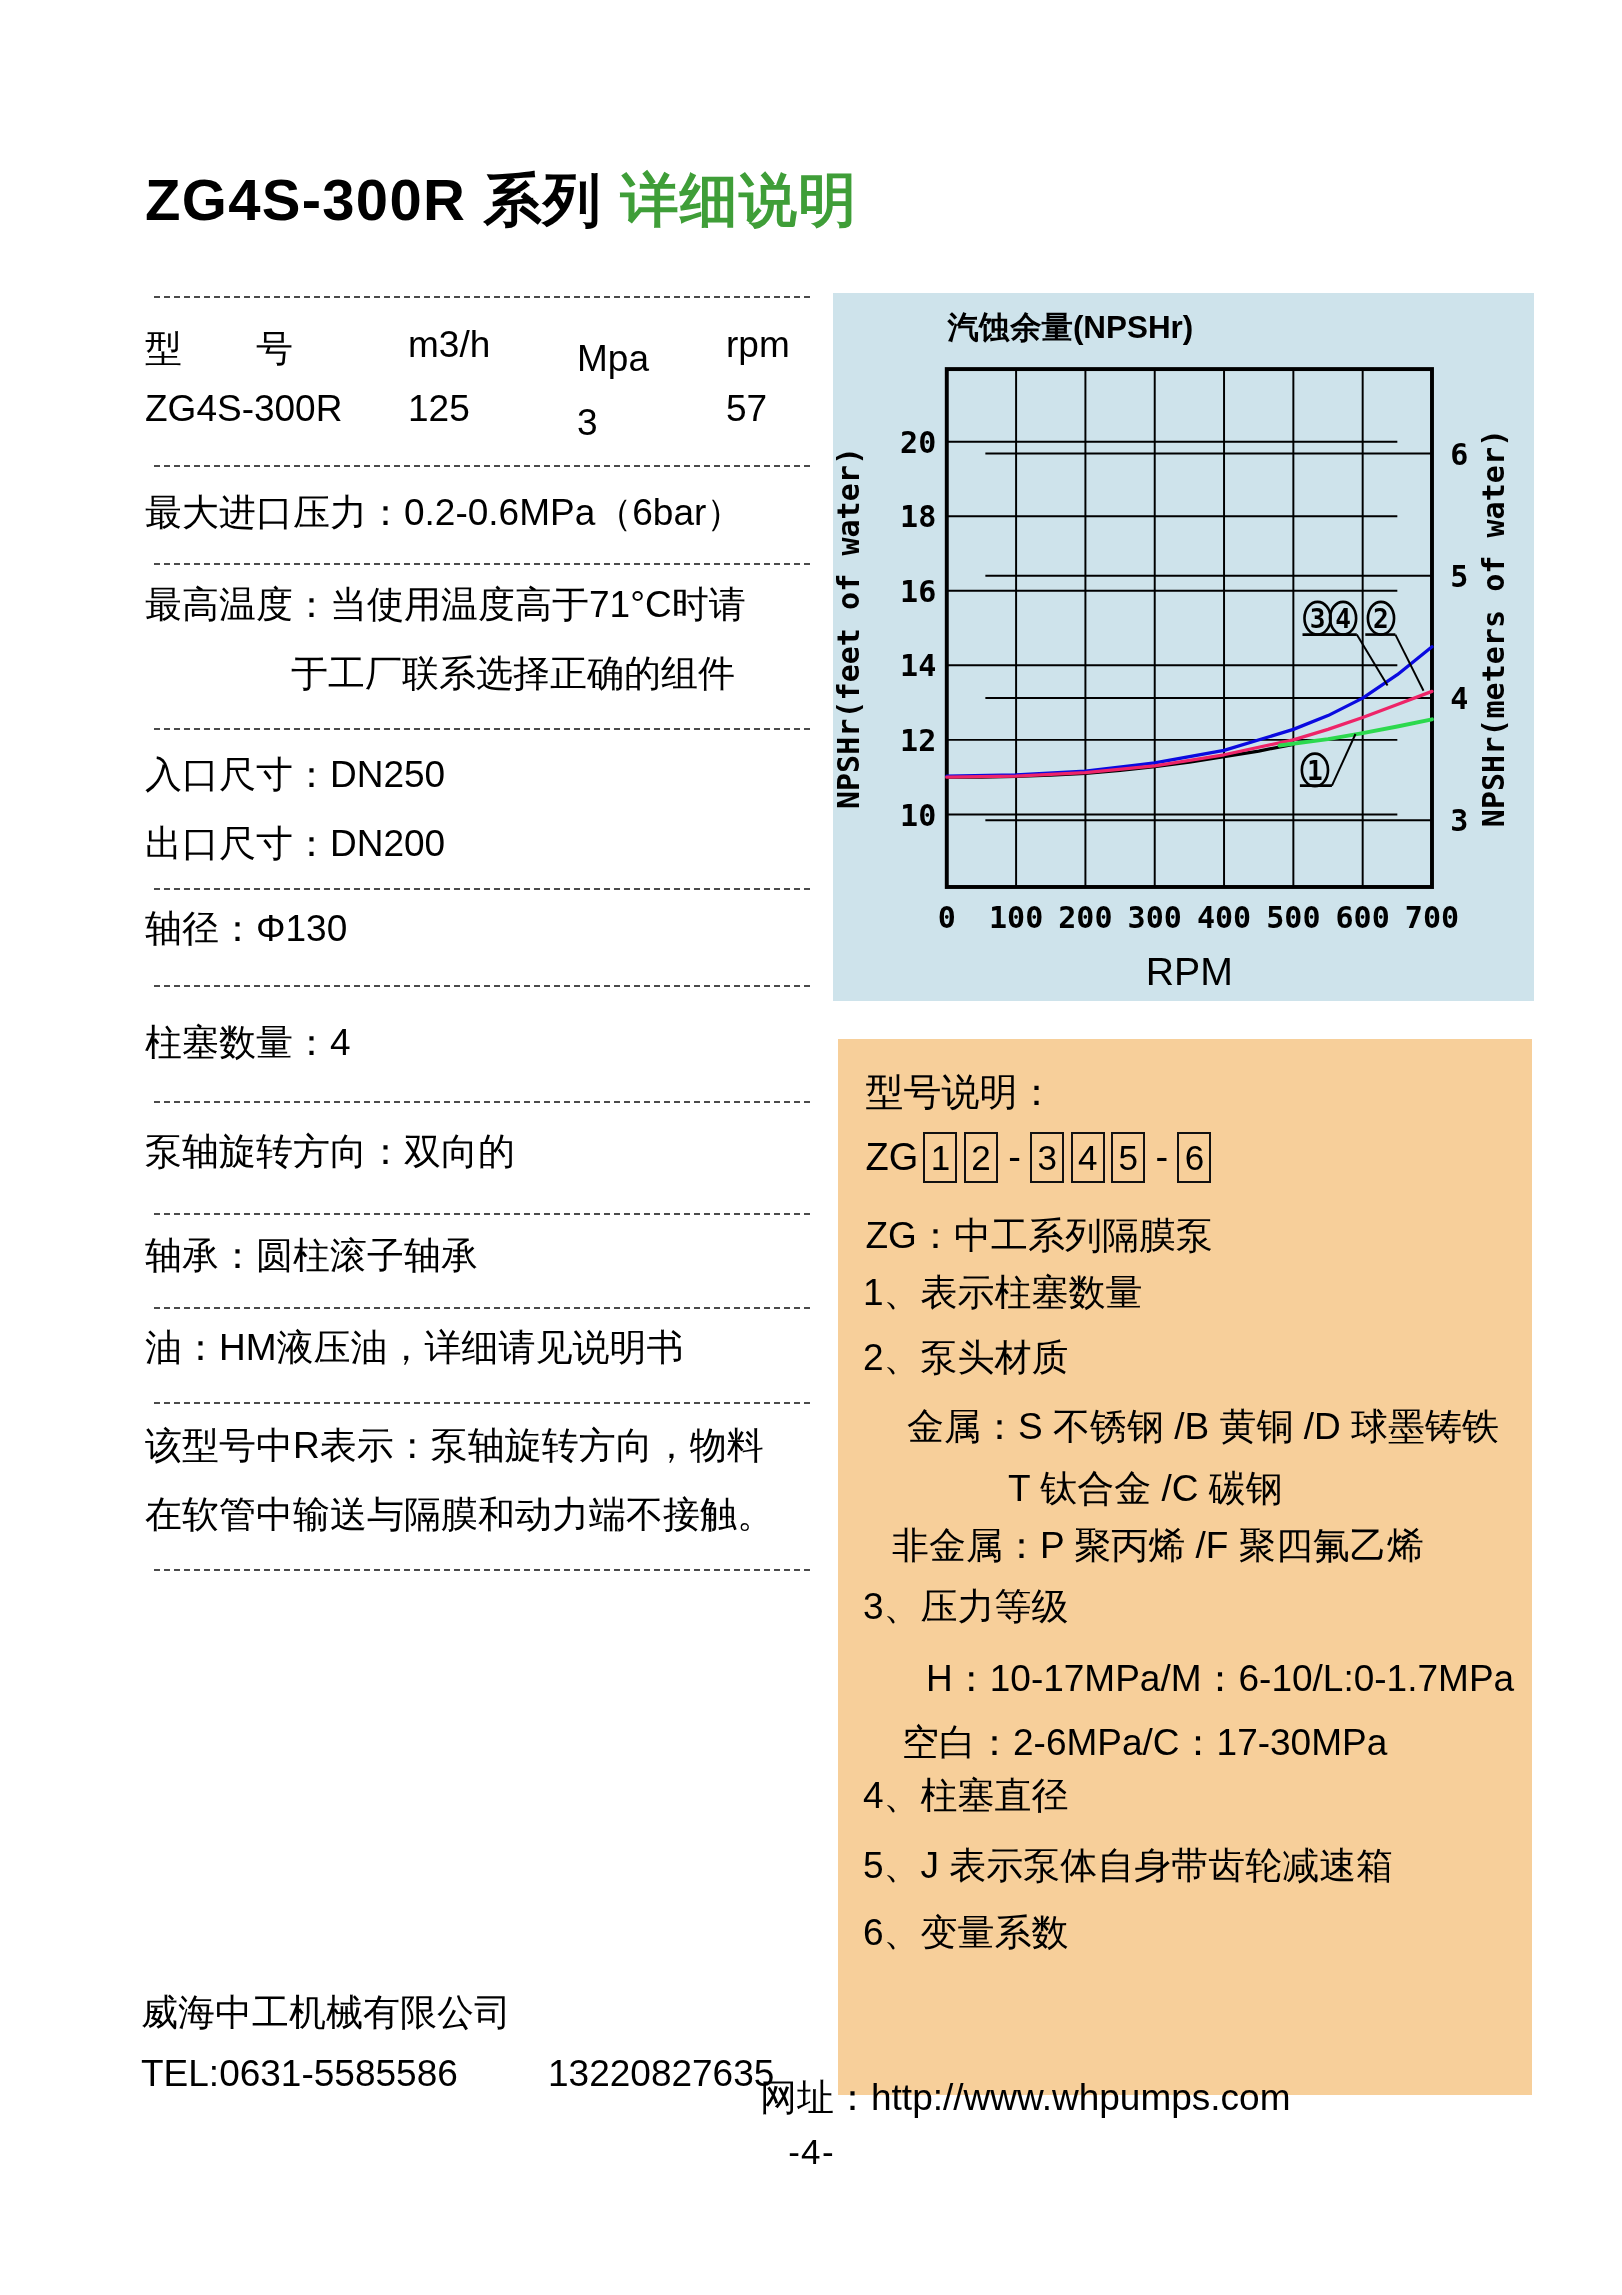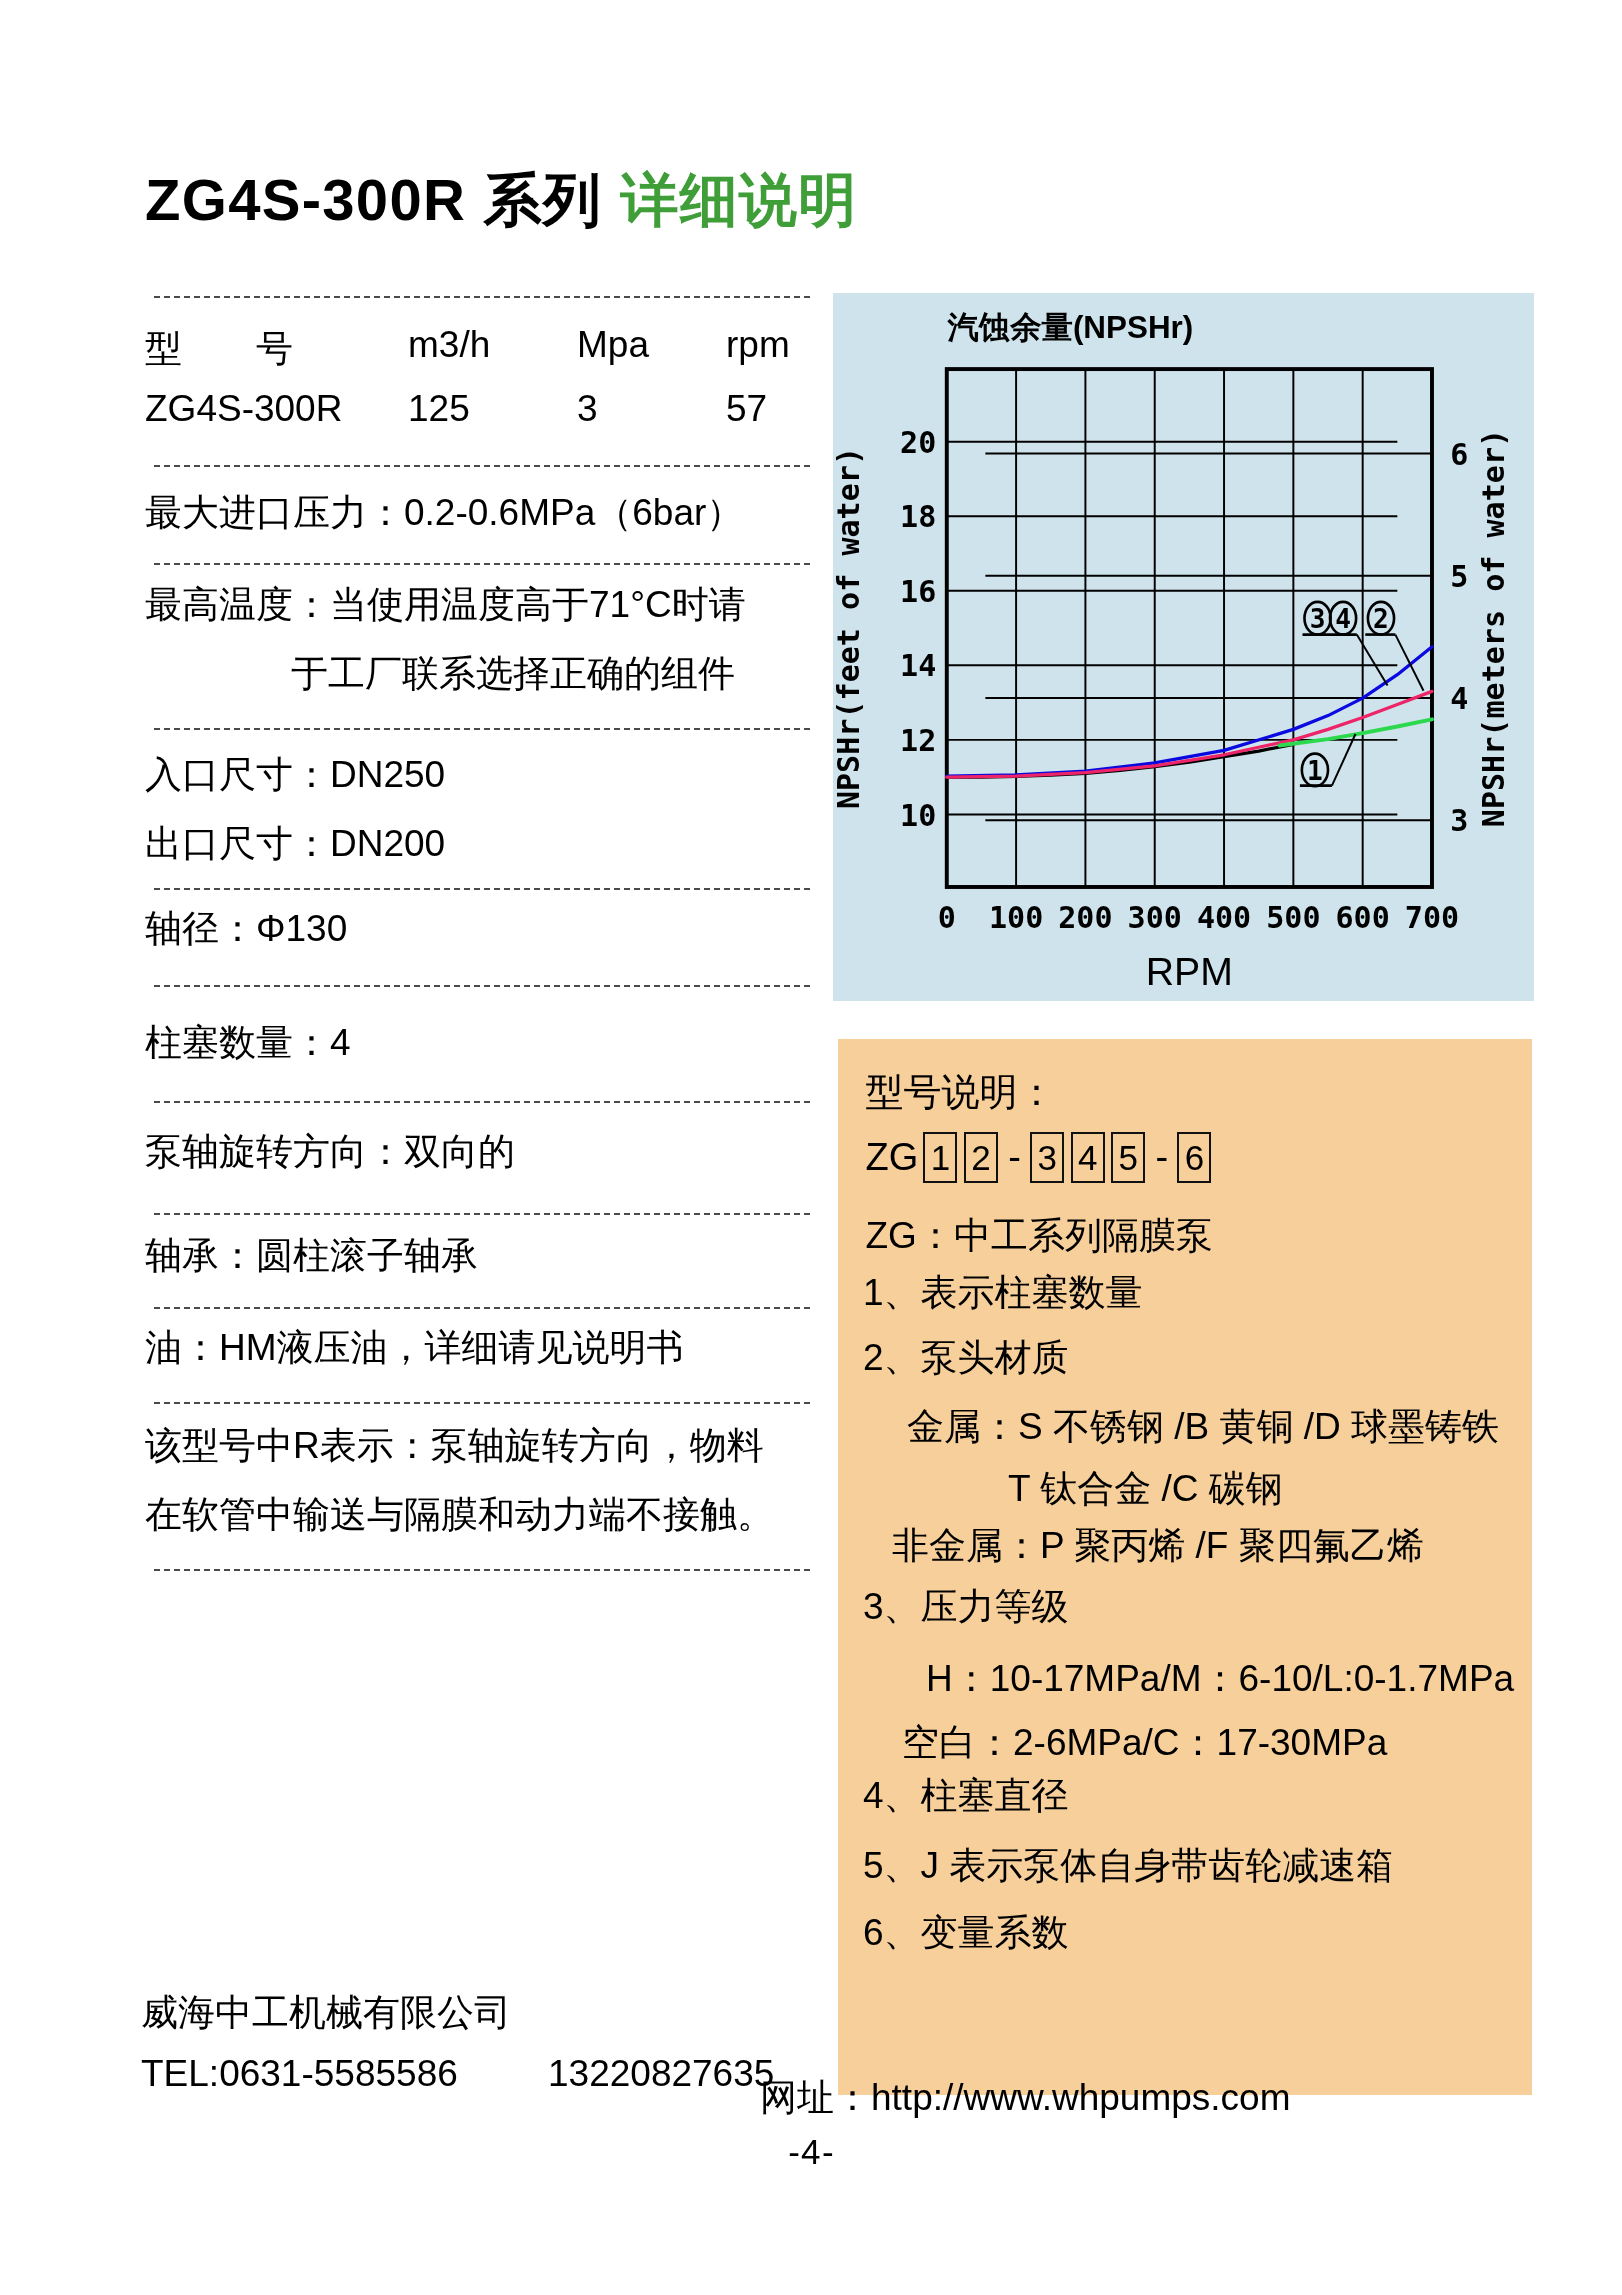--- a/index.html
+++ b/index.html
@@ -7,21 +7,21 @@
         font-family:"Liberation Sans","DejaVu Sans",sans-serif;color:#000;}
   
   .title{position:absolute;left:145px;top:162px;font-size:58px;font-weight:700;letter-spacing:1.3px;white-space:nowrap;}
   .title .green{color:#3f9e38;margin-left:18.3px;}
   
   .divider{position:absolute;left:154px;width:656px;border-top:2.6px dashed #4a4a4a;height:0;}
   .spec-line{position:absolute;left:145px;font-size:37px;line-height:1.15;white-space:nowrap;}
   .spec-row{position:absolute;left:145px;display:flex;font-size:37px;white-space:nowrap;}
   .cell-model{width:263px;}
   .cell-flow{width:169px;}
-  .cell-press{width:149px;}
+  .cell-press{width:149px;margin-top:14px;}
   .cell-rpm{width:105px;}
   
   .chart-panel{position:absolute;left:833px;top:293px;width:701px;height:708px;background:#cee3eb;}
   .chart-panel svg{display:block;}
   .tick{font-family:"DejaVu Sans Mono","Liberation Mono",monospace;font-size:46px;font-weight:700;}
   .circ{font-family:"DejaVu Sans Mono","Liberation Mono",monospace;font-size:40px;font-weight:700;}
   .ctitle{font-size:48px;font-weight:700;}
   .alab{font-family:"DejaVu Sans Mono","Liberation Mono",monospace;font-size:46px;font-weight:700;}
   .xlab{font-size:60px;}
   

